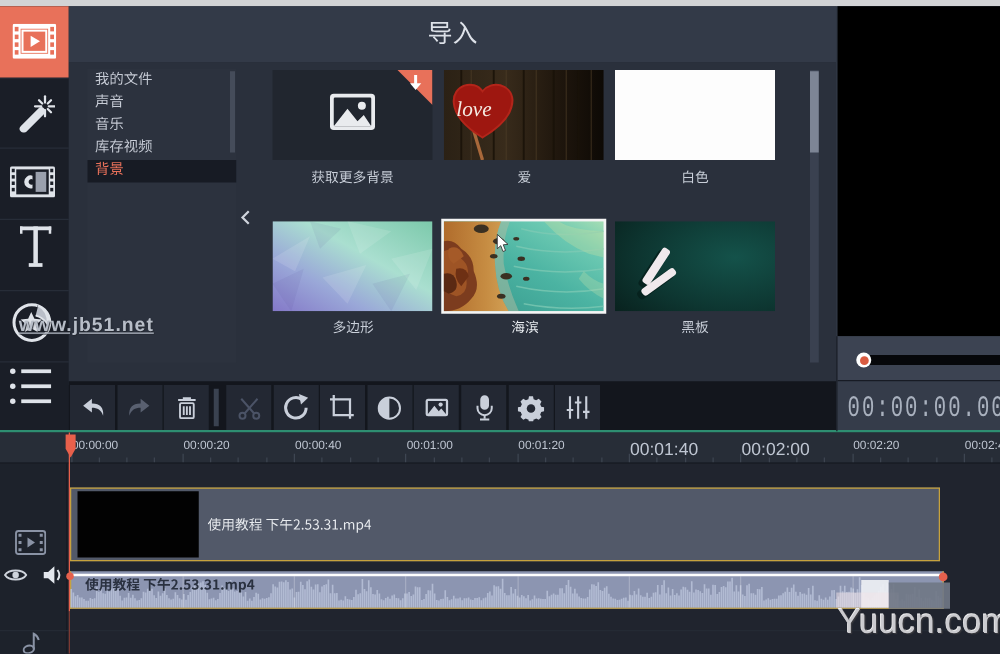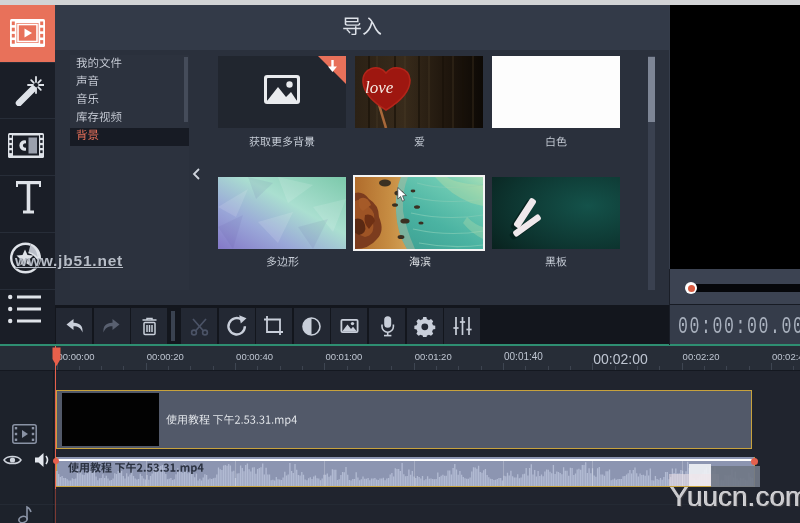--- a/index.html
+++ b/index.html
@@ -514,21 +514,21 @@
     <div class="abs" style="left:325.4px;top:351px;font-size:9.5px;color:#bfc6d2;white-space:nowrap;">00:01:00</div>
     <div class="abs" style="left:346.7px;top:366px;width:1px;height:4px;background:#3d4450;"></div>
     <div class="abs" style="left:369px;top:366px;width:1px;height:4px;background:#3d4450;"></div>
     <div class="abs" style="left:391.29999999999995px;top:366px;width:1px;height:4px;background:#3d4450;"></div>
     <div class="abs" style="left:324.4px;top:363px;width:1px;height:7px;background:#3e4652;"></div>
     <div class="abs" style="left:414.7px;top:351px;font-size:9.5px;color:#bfc6d2;white-space:nowrap;">00:01:20</div>
     <div class="abs" style="left:436px;top:366px;width:1px;height:4px;background:#3d4450;"></div>
     <div class="abs" style="left:458.3px;top:366px;width:1px;height:4px;background:#3d4450;"></div>
     <div class="abs" style="left:480.6px;top:366px;width:1px;height:4px;background:#3d4450;"></div>
     <div class="abs" style="left:413.7px;top:363px;width:1px;height:7px;background:#3e4652;"></div>
-    <div class="abs" style="left:504px;top:351px;font-size:10px;color:#bfc6d2;white-space:nowrap;">00:01:40</div>
+    <div class="abs" style="left:504px;top:351px;font-size:14px;color:#bfc6d2;white-space:nowrap;">00:01:40</div>
     <div class="abs" style="left:525.3px;top:366px;width:1px;height:4px;background:#3d4450;"></div>
     <div class="abs" style="left:547.6px;top:366px;width:1px;height:4px;background:#3d4450;"></div>
     <div class="abs" style="left:569.9px;top:366px;width:1px;height:4px;background:#3d4450;"></div>
     <div class="abs" style="left:503px;top:363px;width:1px;height:7px;background:#3e4652;"></div>
     <div class="abs" style="left:593.3px;top:351px;font-size:14px;color:#bfc6d2;white-space:nowrap;">00:02:00</div>
     <div class="abs" style="left:614.5999999999999px;top:366px;width:1px;height:4px;background:#3d4450;"></div>
     <div class="abs" style="left:636.9px;top:366px;width:1px;height:4px;background:#3d4450;"></div>
     <div class="abs" style="left:659.1999999999999px;top:366px;width:1px;height:4px;background:#3d4450;"></div>
     <div class="abs" style="left:592.3px;top:363px;width:1px;height:7px;background:#3e4652;"></div>
     <div class="abs" style="left:682.6px;top:351px;font-size:9.5px;color:#bfc6d2;white-space:nowrap;">00:02:20</div>

